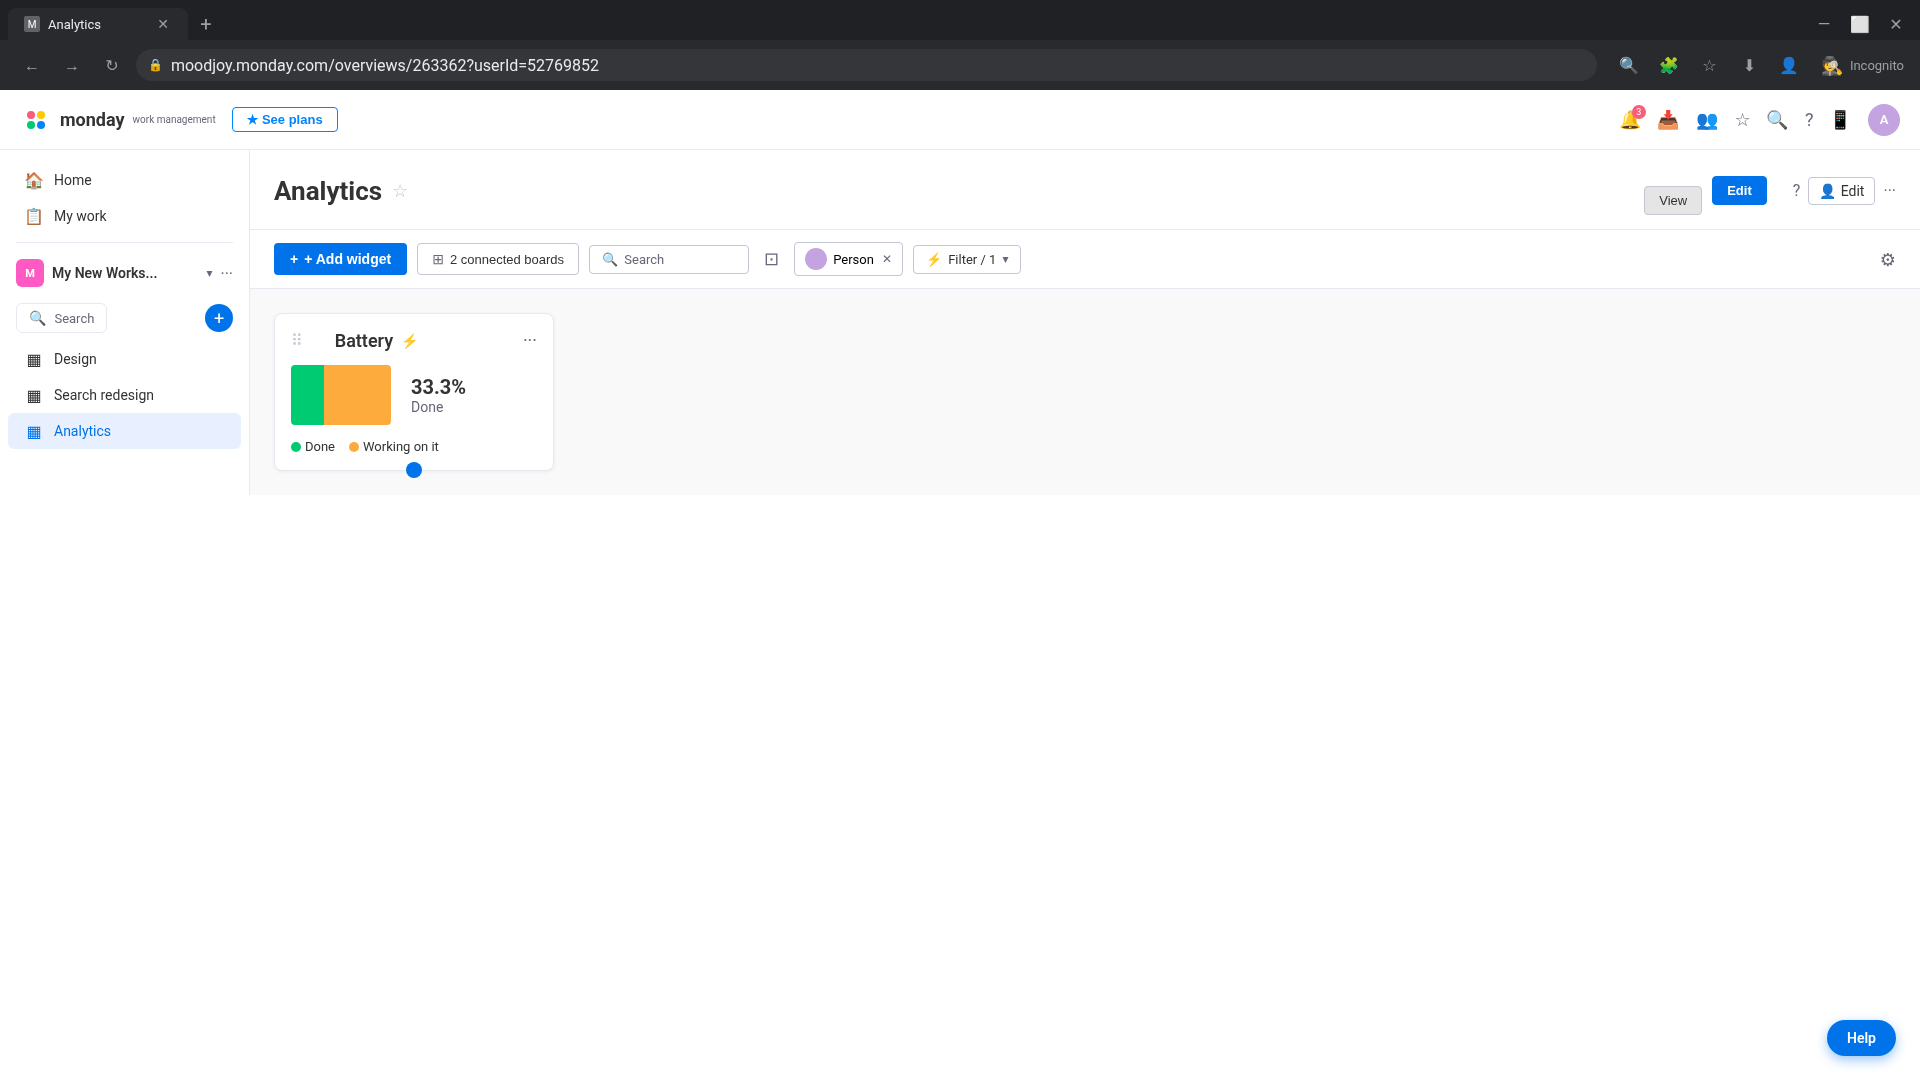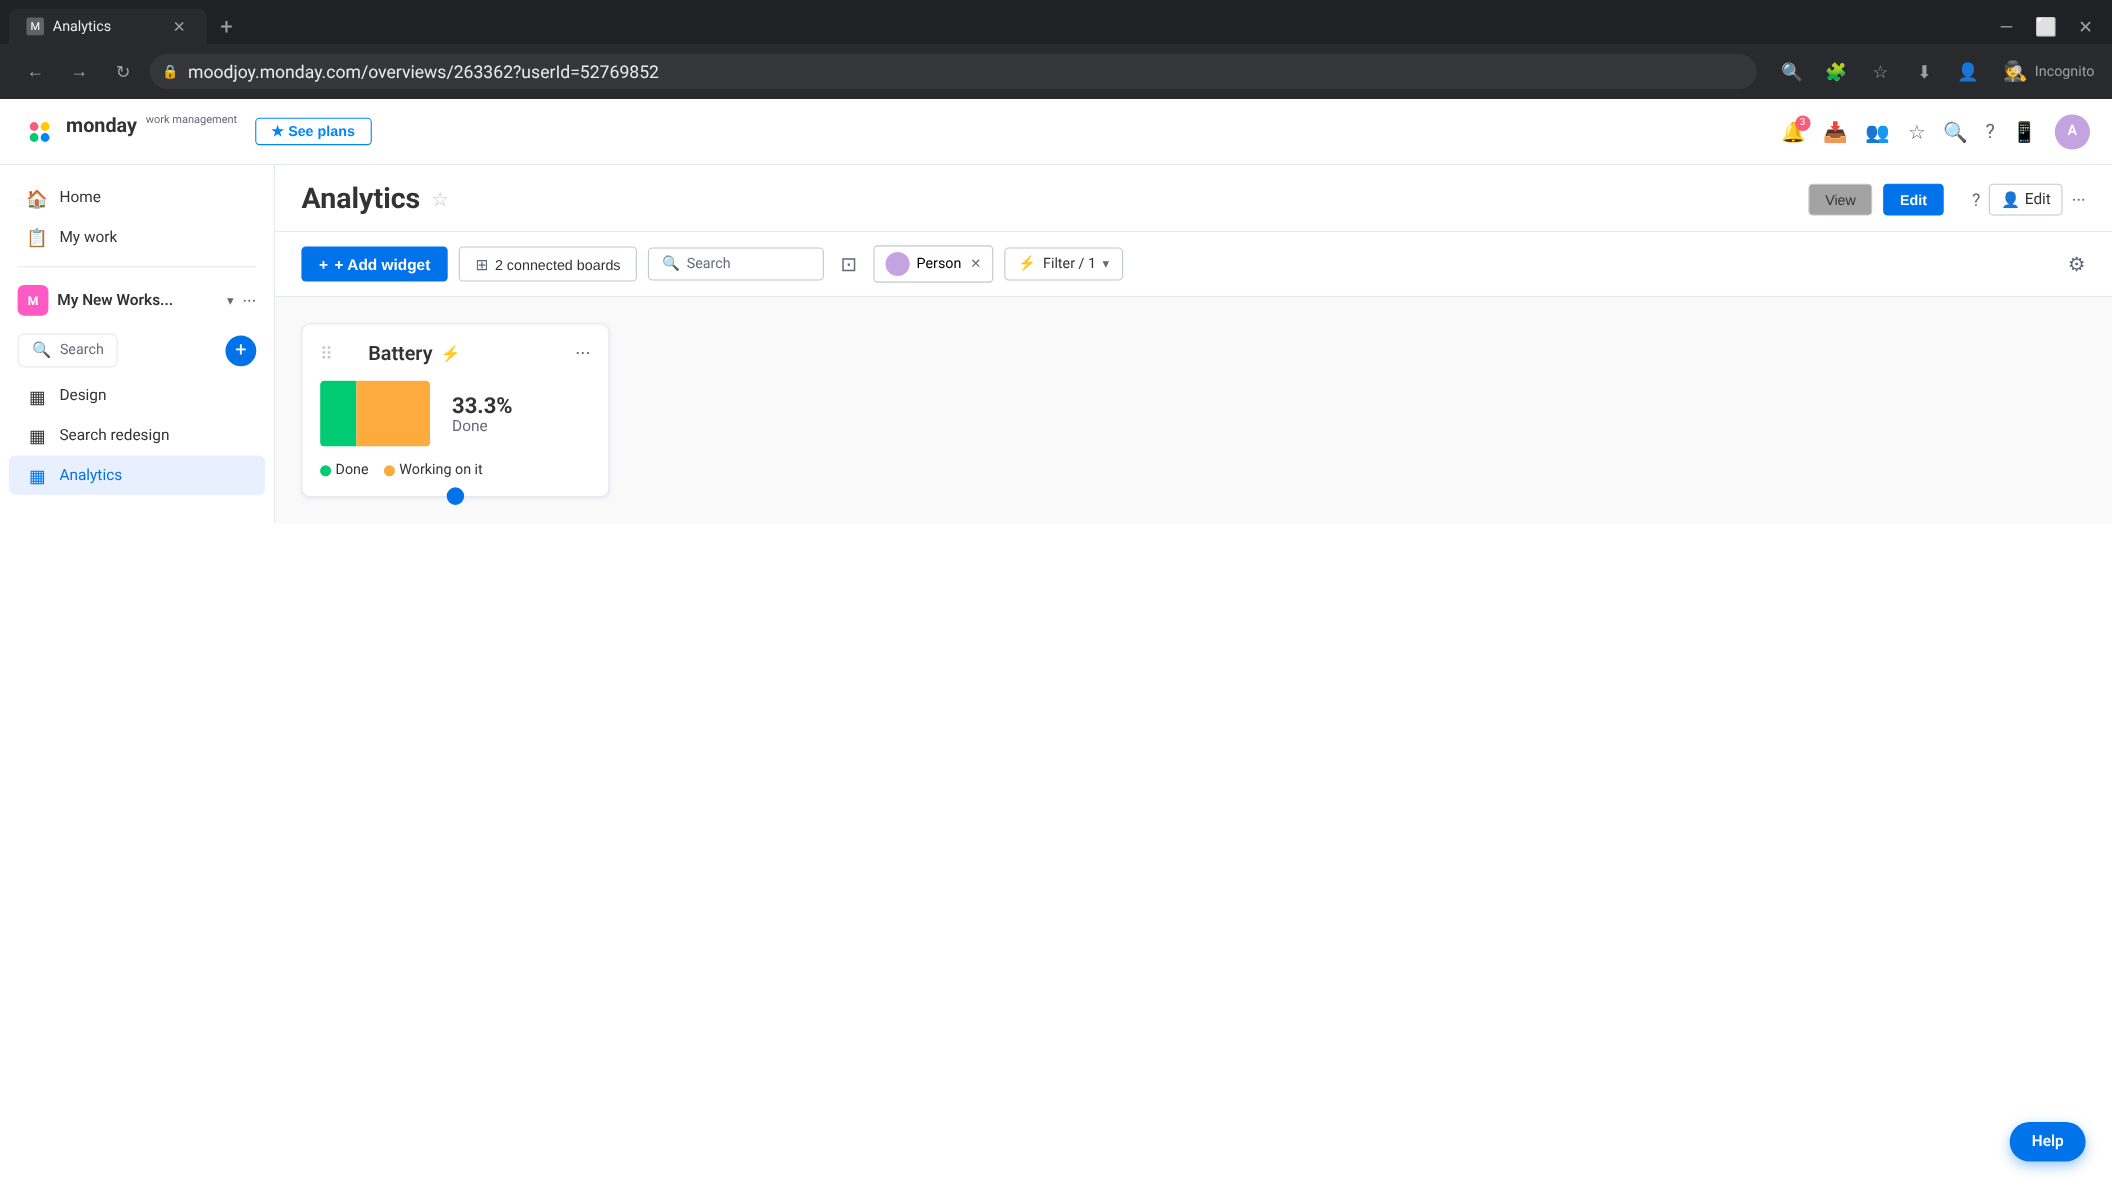--- a/index.html
+++ b/index.html
@@ -17,21 +17,21 @@
     .nav-btn { color: #9aa0a6; width: 32px; height: 32px; display: flex; align-items: center; justify-content: center; border-radius: 50%; cursor: pointer; font-size: 16px; }
     .address-bar { flex: 1; background: #35363a; border-radius: 20px; height: 32px; display: flex; align-items: center; padding: 0 12px; color: #e8eaed; font-size: 14px; gap: 8px; }
     .address-bar .lock-icon { color: #9aa0a6; font-size: 12px; }
     .browser-actions { display: flex; align-items: center; gap: 8px; margin-left: 8px; }
     .browser-action-btn { color: #9aa0a6; width: 32px; height: 32px; display: flex; align-items: center; justify-content: center; border-radius: 50%; cursor: pointer; font-size: 16px; }
     .incognito-area { display: flex; align-items: center; gap: 6px; color: #9aa0a6; font-size: 13px; margin-left: 8px; }
 
     
     .app-wrapper { display: flex; flex-direction: column; flex: 1; }
     .top-bar { height: 60px; background: #fff; border-bottom: 1px solid #e6e9ef; display: flex; align-items: center; padding: 0 20px; gap: 16px; }
-    .top-bar-logo { display: flex; align-items: flex-start; gap: 8px; }
+    .top-bar-logo { display: flex; align-items: center; gap: 8px; }
     .logo-icon { width: 32px; height: 32px; display: flex; align-items: center; justify-content: center; }
     .logo-dots { display: grid; grid-template-columns: 1fr 1fr; gap: 2px; }
     .logo-dot { width: 8px; height: 8px; border-radius: 50%; }
     .see-plans-btn { border: 1.5px solid #0085ff; color: #0085ff; background: #fff; border-radius: 4px; padding: 4px 14px; font-size: 13px; font-weight: 600; cursor: pointer; display: flex; align-items: center; gap: 4px; }
     .top-bar-spacer { flex: 1; }
     .top-bar-actions { display: flex; align-items: center; gap: 16px; }
     .top-bar-icon { color: #676879; font-size: 18px; cursor: pointer; position: relative; }
     .notification-badge { position: absolute; top: -4px; right: -4px; background: #f65f7c; color: #fff; border-radius: 50%; width: 14px; height: 14px; font-size: 9px; display: flex; align-items: center; justify-content: center; }
     .avatar { width: 32px; height: 32px; border-radius: 50%; background: #c4a4e0; display: flex; align-items: center; justify-content: center; font-size: 13px; color: #fff; font-weight: 600; overflow: hidden; }
 
@@ -55,21 +55,21 @@
     .sidebar-add-btn { width: 28px; height: 28px; background: #0073ea; border-radius: 50%; display: flex; align-items: center; justify-content: center; color: #fff; font-size: 18px; cursor: pointer; margin-left: auto; margin-right: 8px; }
     .sidebar-search-row { display: flex; align-items: center; padding: 4px 8px; }
 
     
     .page-content { flex: 1; display: flex; flex-direction: column; overflow: hidden; background: #f9f9f9; }
     .page-header { background: #fff; padding: 16px 24px 0; border-bottom: 1px solid #e6e9ef; }
     .page-title-row { display: flex; align-items: center; gap: 10px; margin-bottom: 14px; }
     .page-title { font-size: 26px; font-weight: 700; color: #333; }
     .page-title-star { color: #c3c6d4; font-size: 18px; cursor: pointer; }
     .page-toolbar { display: flex; align-items: center; gap: 10px; flex: 1; justify-content: flex-end; }
-    .view-btn { border: 1px solid #c3c6d4; background: #a3a3a3; color: #333; border-radius: 4px; padding: 6px 14px; font-size: 13px; font-weight: 500; cursor: pointer; }
+    .view-btn { border: 1px solid #c3c6d4; background: #e5e5e5; color: #333; border-radius: 4px; padding: 6px 14px; font-size: 13px; font-weight: 500; cursor: pointer; margin-top: 20px; }
     .edit-btn { border: 1px solid #0073ea; background: #0073ea; color: #fff; border-radius: 4px; padding: 6px 14px; font-size: 13px; font-weight: 600; cursor: pointer; }
     .page-header-actions { display: flex; align-items: center; gap: 8px; margin-left: 16px; }
     .header-icon-btn { color: #676879; font-size: 16px; cursor: pointer; }
     .share-btn { display: flex; align-items: center; gap: 4px; color: #333; font-size: 14px; cursor: pointer; border: 1px solid #c3c6d4; border-radius: 4px; padding: 5px 10px; }
 
     .toolbar-row { display: flex; align-items: center; gap: 10px; padding: 12px 24px; background: #fff; border-bottom: 1px solid #e6e9ef; }
     .add-widget-btn { background: #0073ea; color: #fff; border: none; border-radius: 4px; padding: 8px 16px; font-size: 14px; font-weight: 600; cursor: pointer; display: flex; align-items: center; gap: 6px; }
     .connected-boards-btn { border: 1px solid #c3c6d4; background: #fff; color: #333; border-radius: 4px; padding: 7px 14px; font-size: 13px; cursor: pointer; display: flex; align-items: center; gap: 6px; }
     .boards-icon { font-size: 14px; color: #676879; }
     .search-bar { border: 1px solid #c3c6d4; background: #fff; border-radius: 4px; padding: 6px 12px; font-size: 13px; color: #676879; display: flex; align-items: center; gap: 6px; min-width: 160px; cursor: pointer; }

